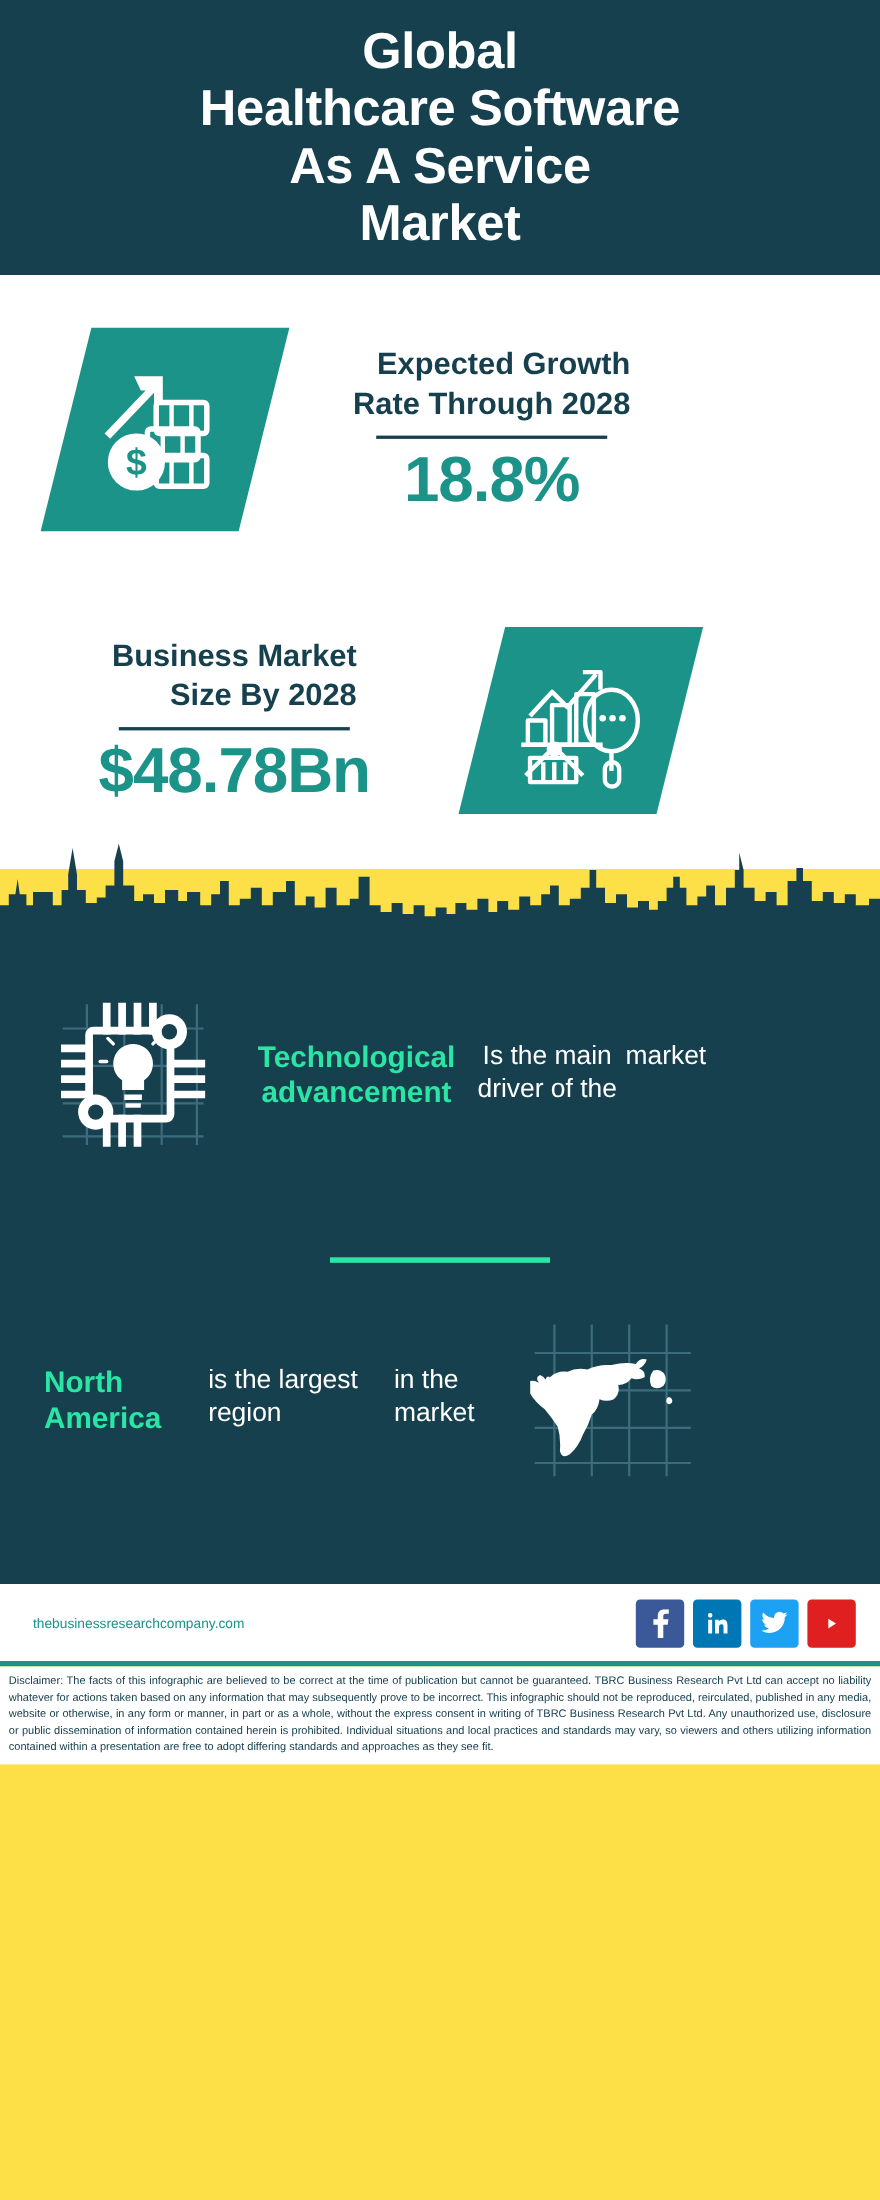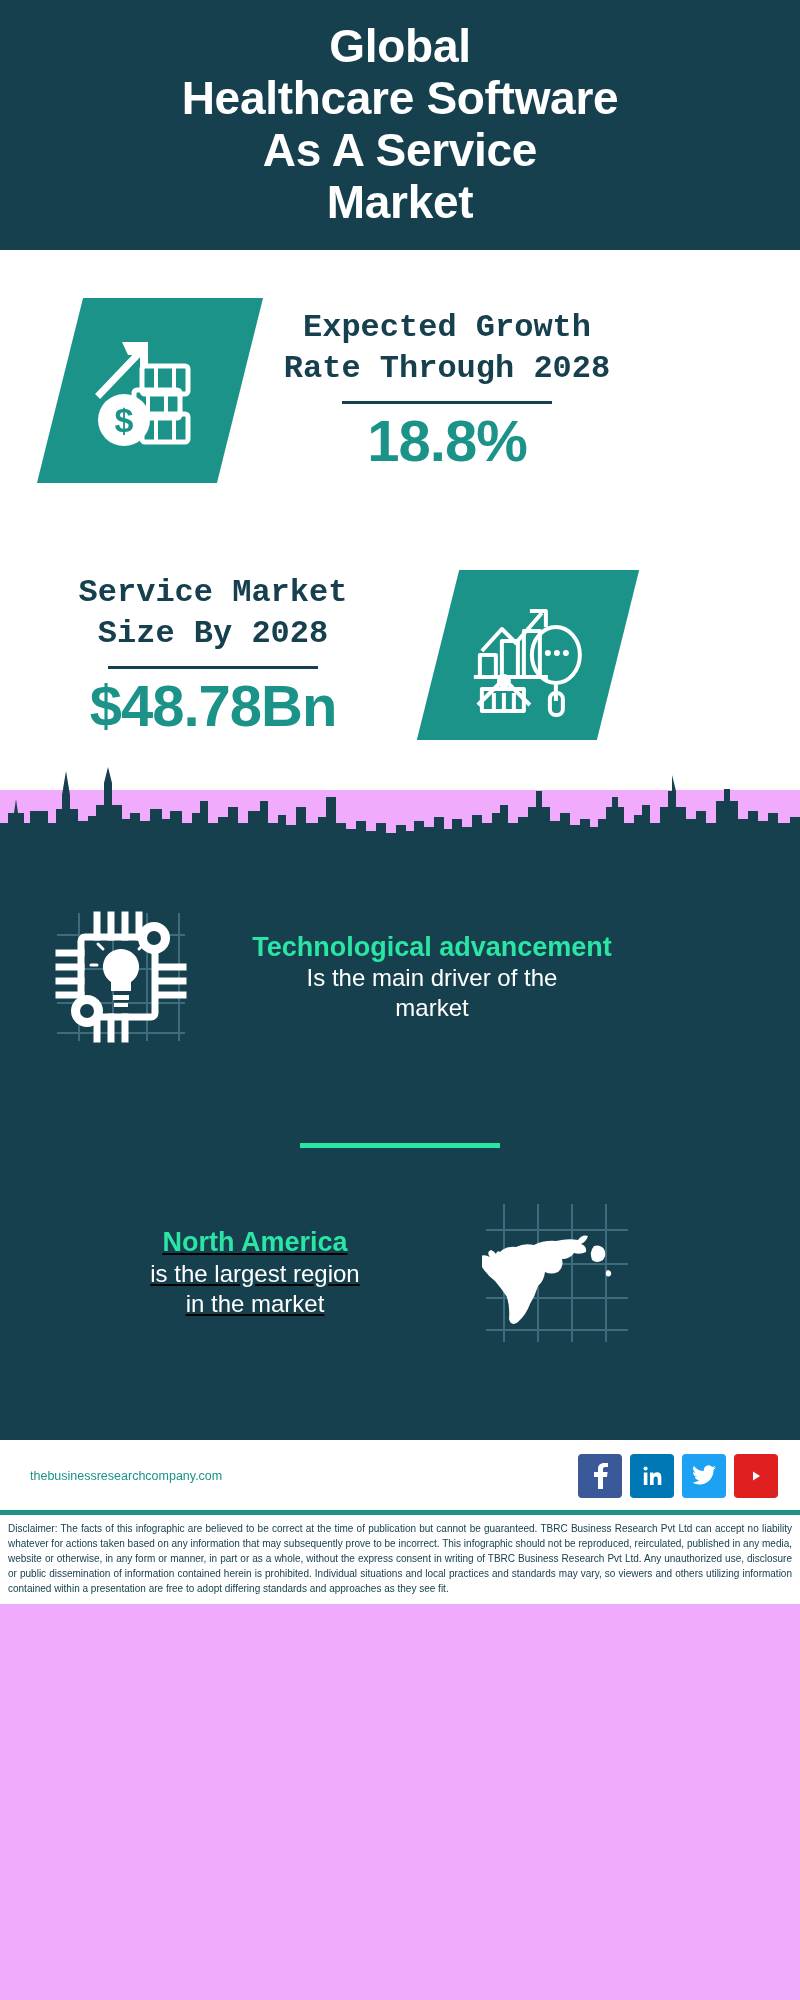--- a/index.html
+++ b/index.html
@@ -1,17 +1,17 @@
 <!DOCTYPE html>
 <html><head>
 <meta charset="utf-8">
 <style>
   html,body{margin:0;padding:0;background:#fff;}
   body{width:800px;height:2000px;font-family:"Liberation Sans",sans-serif;overflow:hidden;}
-  .page{position:relative;width:800px;height:2000px;background:#f0abfc;}
+  .page{position:relative;width:800px;height:2000px;background:#fde047;}
 
   
   .header{background:#17404f;width:800px;height:250px;display:flex;flex-direction:column;
           align-items:center;justify-content:center;box-sizing:border-box;padding:6px 20px;}
   .header h1{margin:0;color:#ffffff;font-weight:bold;font-size:46px;line-height:1.13;
              text-align:center;letter-spacing:-0.3px;}
   .header .ln{display:block;}
 
   
   .white-zone{position:relative;width:800px;height:540px;background:#ffffff;}
@@ -23,30 +23,30 @@
   .par{position:relative;background:#1b9388;overflow:hidden;flex:none;
        display:flex;align-items:center;justify-content:center;
        transform:skewX(-14deg);}
   .par .inner{transform:skewX(14deg);display:flex;align-items:center;justify-content:center;}
   .par1{width:180px;height:185px;margin-left:60px;}
   .par2{width:180px;height:170px;margin-left:20px;}
 
   .stattext{display:flex;flex-direction:column;align-items:center;}
   .stat1 .stattext{margin-left:42px;width:330px;}
   .stat2 .stattext{width:330px;margin-left:48px;}
-  .stat-title{color:#17404f;font-size:32px;font-weight:bold;line-height:1.28;text-align:center;font-family:Liberation Mono, monospace;}
+  .stat-title{color:#17404f;font-size:28px;font-weight:bold;line-height:1.28;text-align:right;}
   .rule{height:3px;background:#17404f;width:210px;margin:11px 0 6px;}
   .stat-value{color:#1b9388;font-size:58px;font-weight:bold;line-height:1.06;letter-spacing:-1px;}
 
   
   .dark{position:relative;width:800px;background:#17404f;}
   .skyline{position:absolute;top:-84px;left:0;width:800px;height:90px;display:block;}
   .insight{position:relative;display:flex;align-items:center;}
   .ins-icon{flex:none;display:flex;align-items:center;justify-content:center;}
-  .ins-text{display:flex;flex-direction:column;}
+  .ins-text{display:flex;flex-direction:row;}
   .ins-head{font-size:27px;font-weight:bold;color:#2ae5a4;line-height:1.2;}
   .ins-body{font-size:24px;color:#ffffff;line-height:1.25;}
   .mint-rule{width:200px;height:5px;background:#2ae5a4;margin:0 auto;}
 
   
   .footer{width:800px;background:#ffffff;box-sizing:border-box;
           display:flex;align-items:center;padding:14px 22px 12px 30px;}
   .src{display:flex;flex-direction:column;justify-content:center;flex:1;}
   .src a,.src span{color:#1b9388;font-size:12.5px;line-height:1.6;text-decoration:none;}
   .socials{display:flex;align-items:center;gap:8px;}
@@ -105,21 +105,21 @@
           <div>Rate Through 2028</div>
         </div>
         <div class="rule"></div>
         <div class="stat-value">18.8%</div>
       </div>
     </div>
 
     <div class="stat stat2">
       <div class="stattext">
         <div class="stat-title">
-          <div>Service Market</div>
+          <div>Business Market</div>
           <div>Size By 2028</div>
         </div>
         <div class="rule"></div>
         <div class="stat-value">$48.78Bn</div>
       </div>
       <div class="par par2" style="margin-left:60px;">
         <div class="inner">
           <svg width="120" height="125" viewBox="0 0 120 125">
             <g fill="none" stroke="#ffffff" stroke-width="4" stroke-linejoin="round">
               <polyline points="14,58 34,36 48,50 74,20"></polyline>
@@ -205,21 +205,21 @@
       <div class="ins-text" style="margin-left:26px;width:420px;text-align:center;">
         <div class="ins-head">Technological advancement</div>
         <div class="ins-body">Is the main driver of the</div>
         <div class="ins-body">market</div>
       </div>
     </div>
 
     <div class="mint-rule" style="margin-top:96px;"></div>
 
     <div class="insight" style="padding:52px 40px 0 40px;">
-      <div class="ins-text" style="width:430px;text-align:center;text-decoration:underline;">
+      <div class="ins-text" style="width:430px;text-align:left;">
         <div class="ins-head">North America</div>
         <div class="ins-body">is the largest region</div>
         <div class="ins-body">in the market</div>
       </div>
       <div class="ins-icon" style="margin-left:12px;">
         <svg width="150" height="145" viewBox="0 0 150 145">
           <g stroke="#3d6d7c" stroke-width="2" fill="none">
             <line x1="22" y1="4" x2="22" y2="142"></line>
               <line x1="56" y1="4" x2="56" y2="142"></line>
             <line x1="90" y1="4" x2="90" y2="142"></line>

